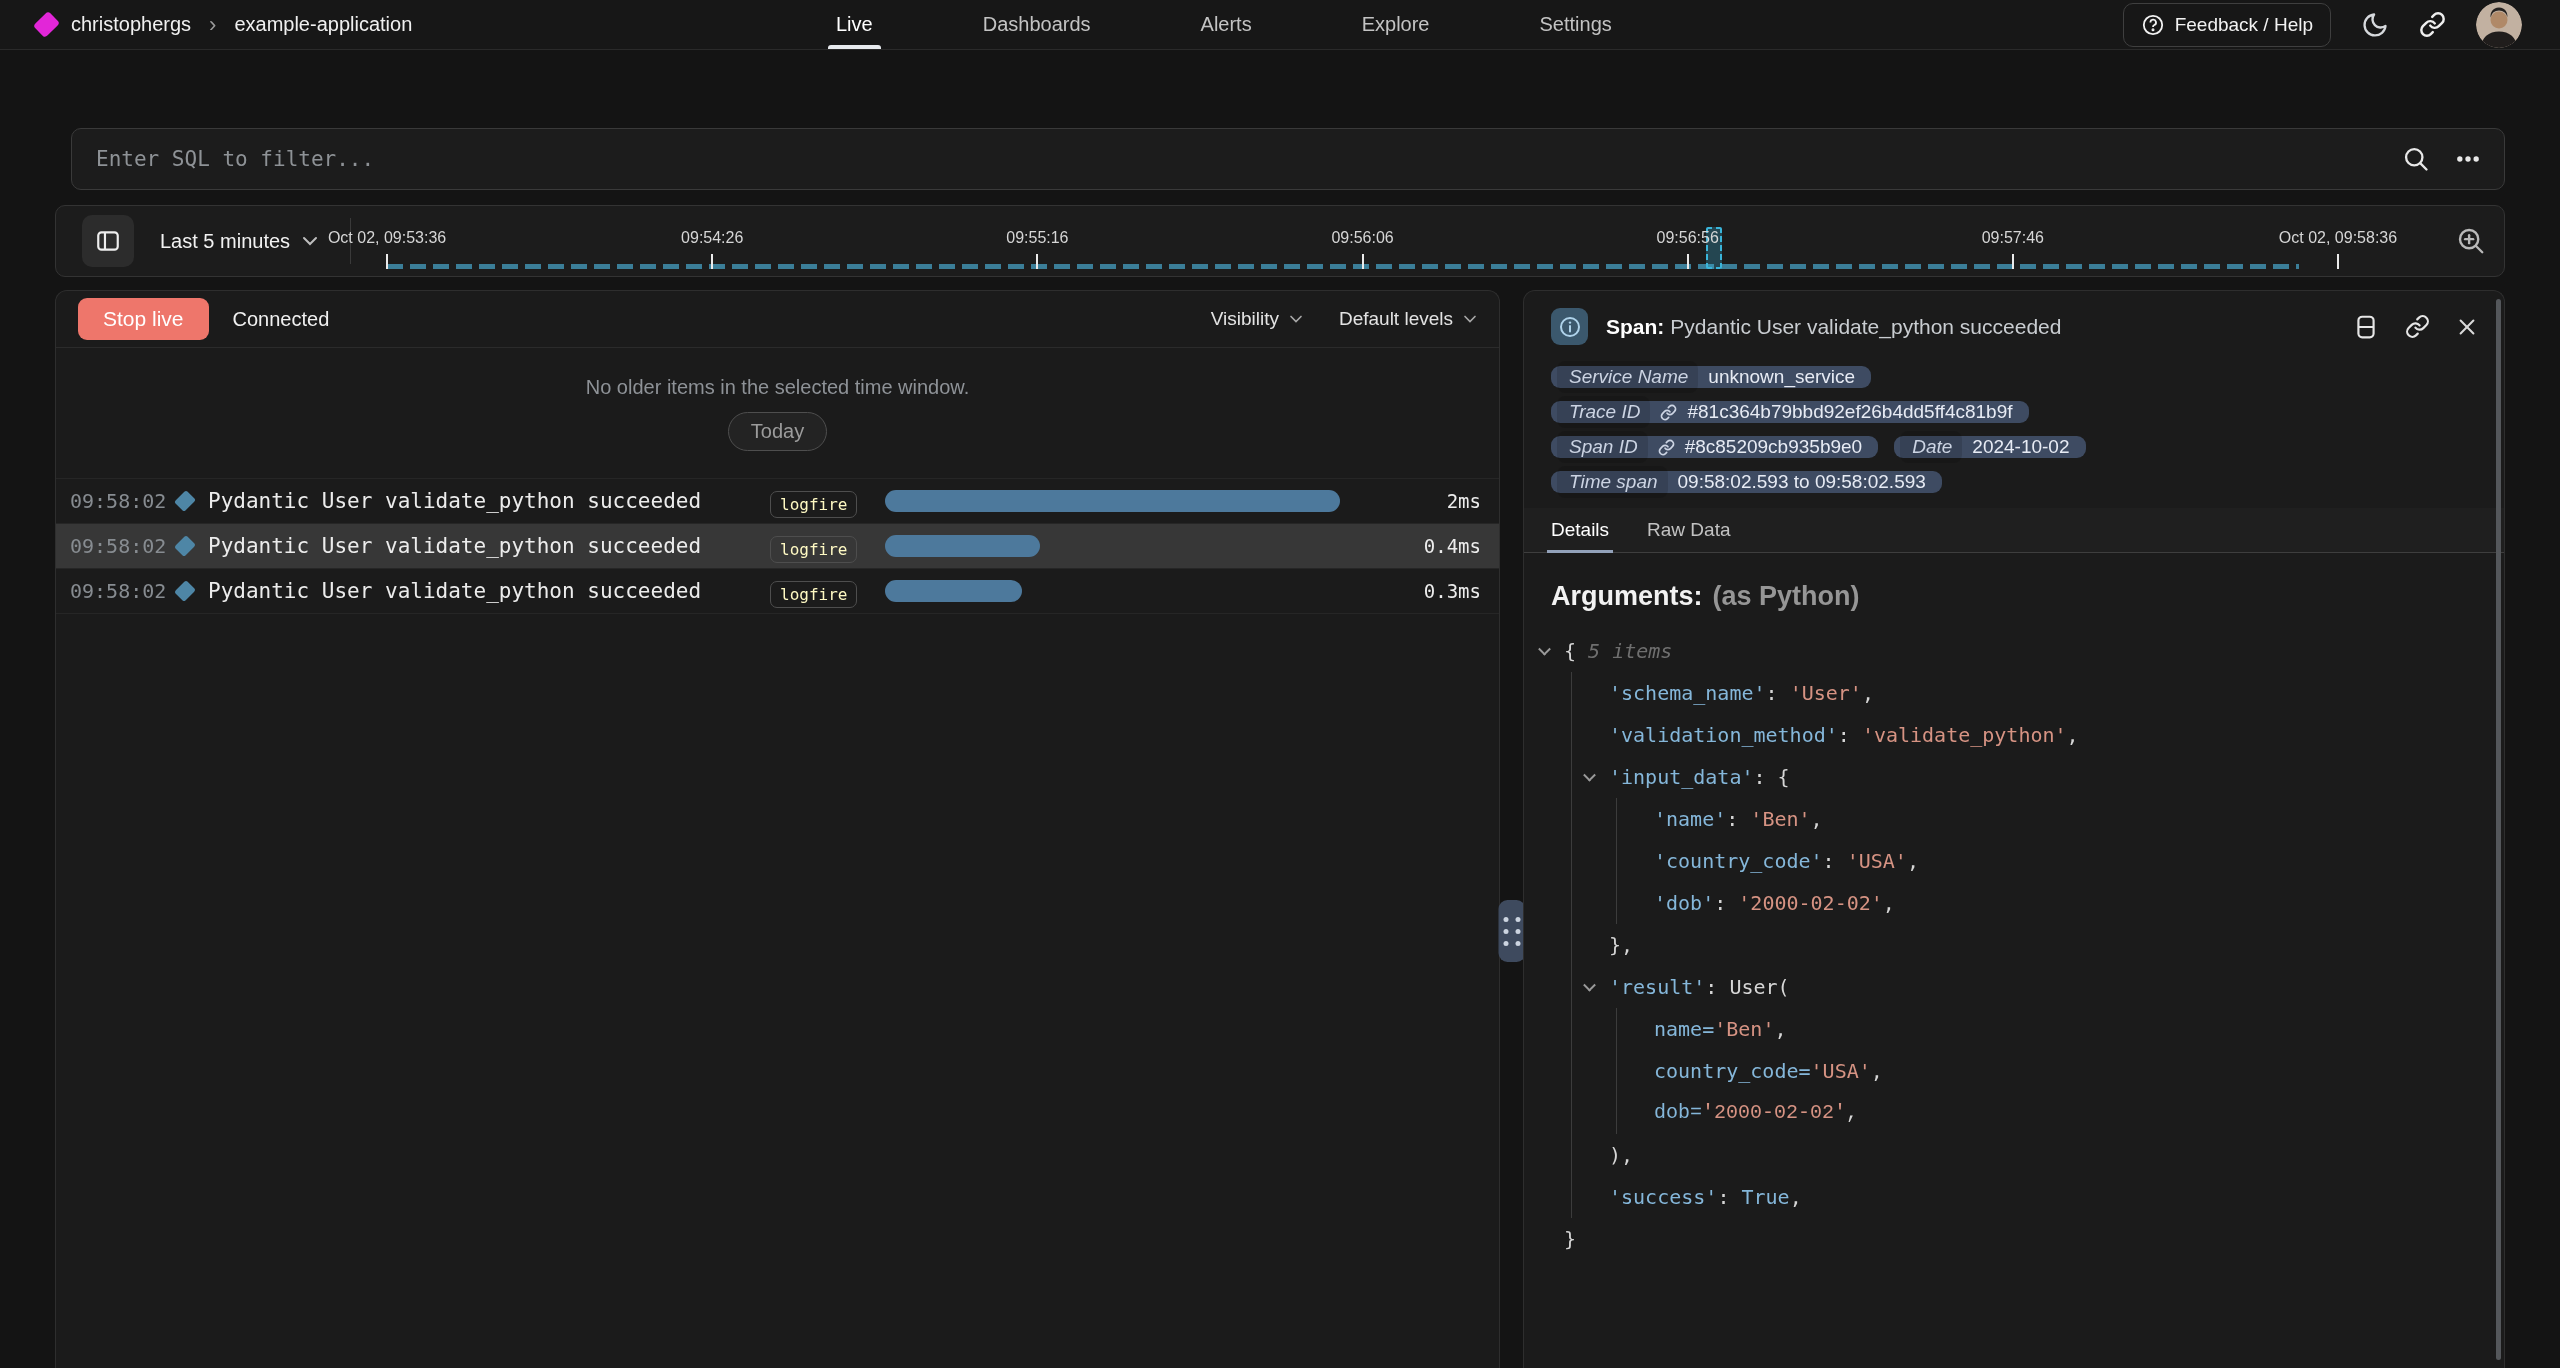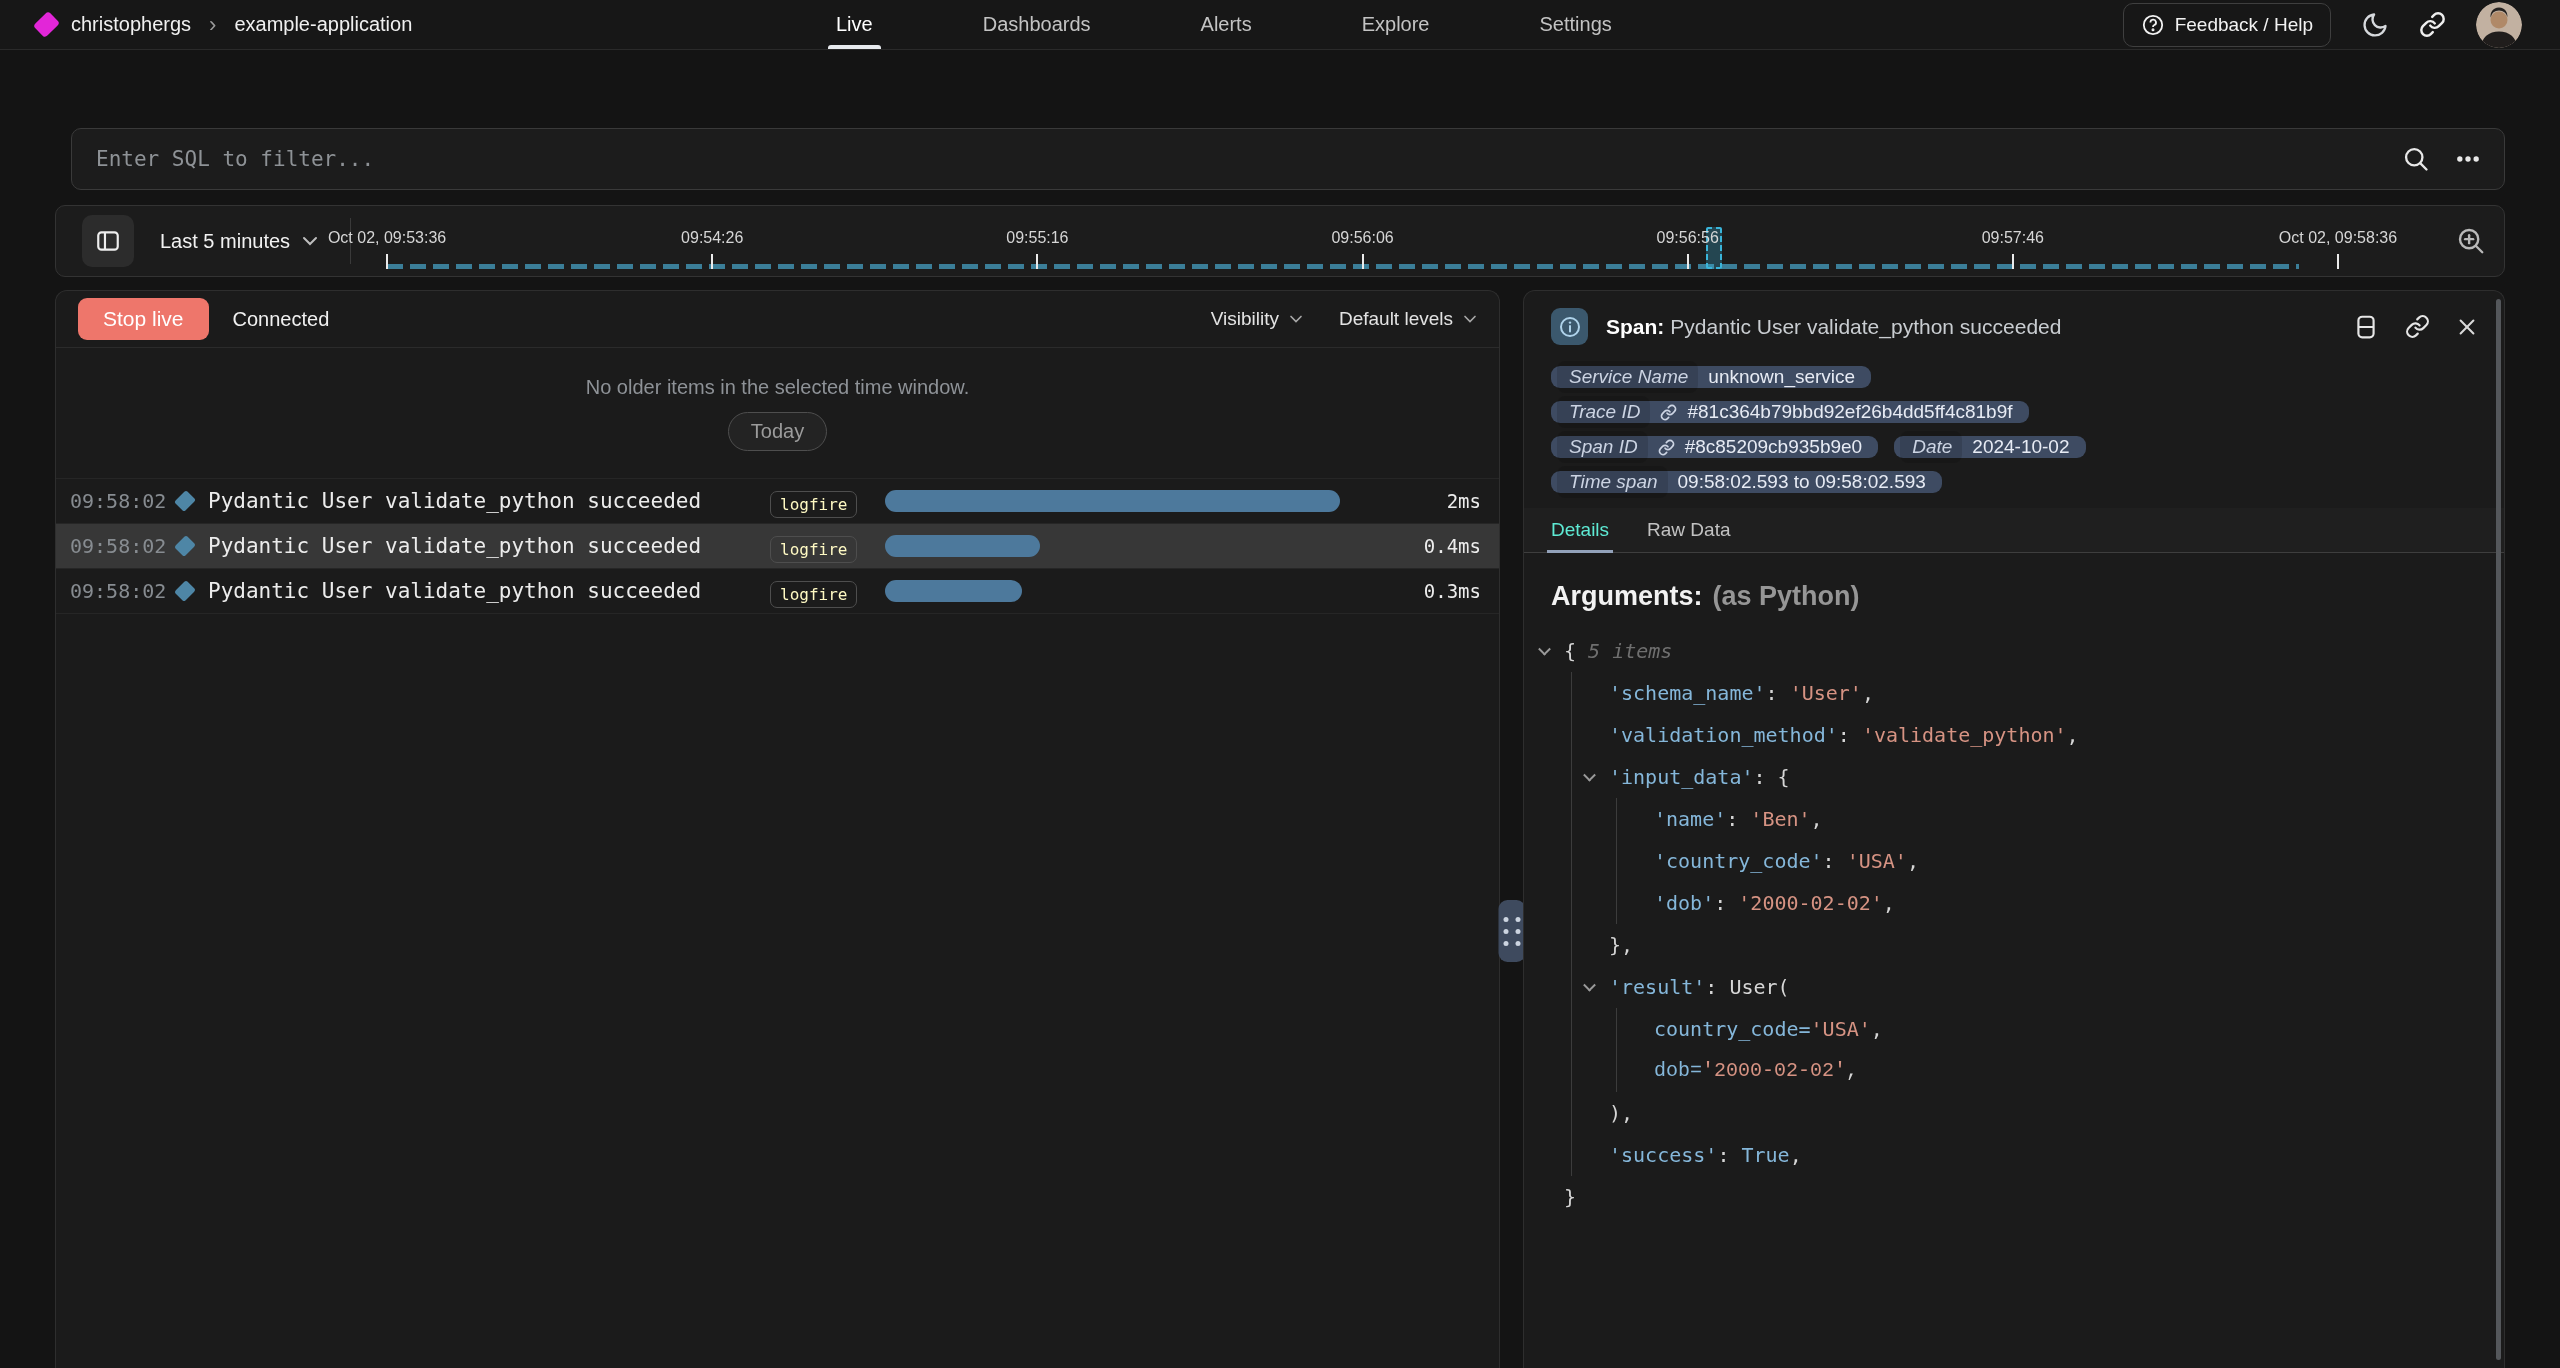--- a/index.html
+++ b/index.html
@@ -74,21 +74,21 @@
   .detail-title { font-size:21px; color:#c9cdd1; white-space:nowrap; overflow:hidden; }
   .detail-title b { color:#ffffff; margin-right:6px; }
   .detail-header-icons { margin-left:auto; display:flex; align-items:center; gap:26px; color:#e6e6e6; }
   .badges { padding:6px 26px 0 27px; }
   .badge-row { display:flex; gap:16px; margin-bottom:13px; }
   .badge { display:flex; align-items:center; gap:10px; background:#3e4b62; border-radius:9px; padding:0 16px; font-size:19px; }
   .badge-label { font-style:italic; color:#ccd4e3; background:rgba(0,0,0,.13); margin:-5px 0 -5px -10px; padding:5px 10px 5px 12px; border-radius:8px; }
   .badge-value { color:#e7ebf4; }
   .detail-tabs { margin-top:15px; height:45px; background:#1f1f1f; border-bottom:1px solid #3e3e3e; display:flex; gap:38px; padding-left:27px; }
   .detail-tab { display:flex; align-items:center; font-size:19px; color:#c2c2c2; cursor:pointer; position:relative; }
-  .detail-tab.active { color:#5eead4; }
+  .detail-tab.active { color:#ffffff; }
   .detail-tab.active::after { content:""; position:absolute; left:-4px; right:-4px; bottom:-1px; height:3px; background:#93a2ba; }
   .arguments { padding:28px 26px 0 27px; }
   .args-heading { font-size:27px; font-weight:bold; color:#f2f2f2; }
   .args-heading .sub { color:#969696; margin-left:10px; }
   .code { margin-top:18px; position:relative; font-family:"DejaVu Sans Mono", monospace; font-size:20px; color:#d6d6d6; }
   .code-line { position:relative; height:42px; line-height:42px; white-space:pre; }
   .code-guide { position:absolute; top:0; bottom:0; width:0; border-left:1px solid #3c3c3c; }
   .code-chevron { position:absolute; top:50%; width:9px; height:9px; border-left:2px solid #9a9a9a; border-bottom:2px solid #9a9a9a; transform:translateY(-70%) rotate(-45deg); cursor:pointer; }
   .tk-k { color:#85b7da; } .tk-s { color:#d69383; } .tk-p { color:#d6d6d6; } .tk-m { color:#6f6f6f; font-style:italic; }
   .scroll-thumb { position:absolute; right:3px; top:8px; bottom:8px; width:5px; border-radius:3px; background:#54575b; cursor:grab; }
@@ -380,20 +380,21 @@
         <div class="code">
             <div class="code-line" style="padding-left: 13px;"><span class="code-chevron" style="left: -11px;"></span><span class="tk-p">{ </span><span class="tk-m">5 items</span></div>
             <div class="code-line" style="padding-left: 58px;"><span class="code-guide" style="left: 20px;"></span><span class="tk-k">'schema_name'</span><span class="tk-p">: </span><span class="tk-s">'User'</span><span class="tk-p">,</span></div>
             <div class="code-line" style="padding-left: 58px;"><span class="code-guide" style="left: 20px;"></span><span class="tk-k">'validation_method'</span><span class="tk-p">: </span><span class="tk-s">'validate_python'</span><span class="tk-p">,</span></div>
             <div class="code-line" style="padding-left: 58px;"><span class="code-guide" style="left: 20px;"></span><span class="code-chevron" style="left: 34px;"></span><span class="tk-k">'input_data'</span><span class="tk-p">: {</span></div>
             <div class="code-line" style="padding-left: 103px;"><span class="code-guide" style="left: 20px;"></span><span class="code-guide" style="left: 65px;"></span><span class="tk-k">'name'</span><span class="tk-p">: </span><span class="tk-s">'Ben'</span><span class="tk-p">,</span></div>
             <div class="code-line" style="padding-left: 103px;"><span class="code-guide" style="left: 20px;"></span><span class="code-guide" style="left: 65px;"></span><span class="tk-k">'country_code'</span><span class="tk-p">: </span><span class="tk-s">'USA'</span><span class="tk-p">,</span></div>
             <div class="code-line" style="padding-left: 103px;"><span class="code-guide" style="left: 20px;"></span><span class="code-guide" style="left: 65px;"></span><span class="tk-k">'dob'</span><span class="tk-p">: </span><span class="tk-s">'2000-02-02'</span><span class="tk-p">,</span></div>
             <div class="code-line" style="padding-left: 58px;"><span class="code-guide" style="left: 20px;"></span><span class="tk-p">},</span></div>
             <div class="code-line" style="padding-left: 58px;"><span class="code-guide" style="left: 20px;"></span><span class="code-chevron" style="left: 34px;"></span><span class="tk-k">'result'</span><span class="tk-p">: User(</span></div>
+            <div class="code-line" style="padding-left: 103px;"><span class="code-guide" style="left: 20px;"></span><span class="code-guide" style="left: 65px;"></span><span class="tk-k">name=</span><span class="tk-s">'Ben'</span><span class="tk-p">,</span></div>
             <div class="code-line" style="padding-left: 103px;"><span class="code-guide" style="left: 20px;"></span><span class="code-guide" style="left: 65px;"></span><span class="tk-k">country_code=</span><span class="tk-s">'USA'</span><span class="tk-p">,</span></div>
             <div class="code-line" style="padding-left: 103px; font-family: Liberation Mono, monospace;"><span class="code-guide" style="left: 20px;"></span><span class="code-guide" style="left: 65px;"></span><span class="tk-k">dob=</span><span class="tk-s">'2000-02-02'</span><span class="tk-p">,</span></div>
             <div class="code-line" style="padding-left: 58px;"><span class="code-guide" style="left: 20px;"></span><span class="tk-p">),</span></div>
             <div class="code-line" style="padding-left: 58px;"><span class="code-guide" style="left: 20px;"></span><span class="tk-k">'success'</span><span class="tk-p">: </span><span class="tk-k">True</span><span class="tk-p">,</span></div>
             <div class="code-line" style="padding-left: 13px;"><span class="tk-p">}</span></div>
           </div>
       </div>
 
       <div class="scroll-thumb"></div>
     </div>

